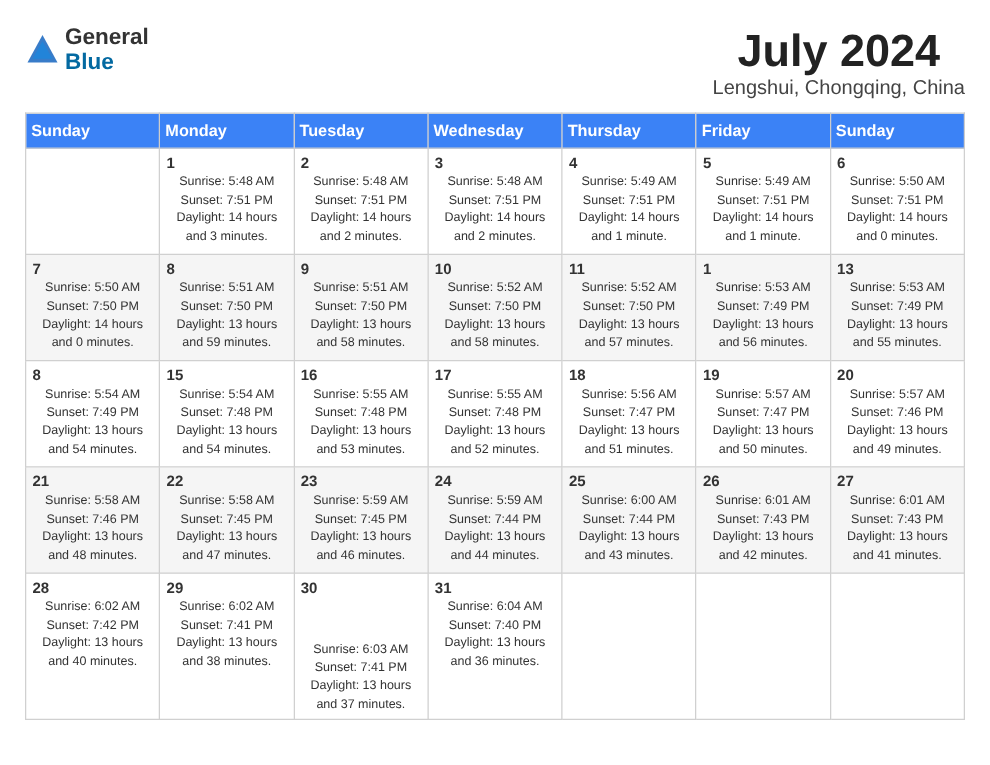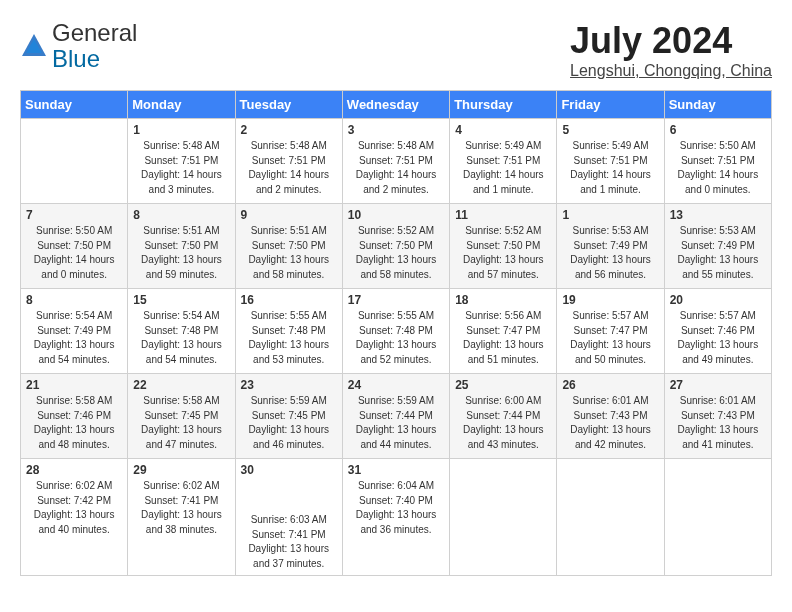--- a/index.html
+++ b/index.html
@@ -15,42 +15,41 @@
       justify-content: space-between;
       align-items: flex-start;
       margin-bottom: 10px;
     }
     .logo {
       display: flex;
       align-items: center;
       gap: 4px;
     }
     .logo-text {
-      font-size: 24px;
-      font-weight: normal;
+      font-size: 18px;
+      font-weight: bold;
       line-height: 1.1;
     }
     .logo-general { color: #333; }
     .logo-blue { color: #0369a1; }
     .logo-icon {
       width: 28px;
       height: 28px;
     }
     .title-block {
-      text-align: left;
+      text-align: center;
     }
     .month-title {
       font-size: 36px;
       font-weight: bold;
       color: #222;
     }
     .location-title {
       font-size: 16px;
       color: #444;
-      text-decoration: underline;
     }
     table {
       width: 100%;
       border-collapse: collapse;
       table-layout: fixed;
     }
     thead tr th {
       background-color: #3b82f6;
       color: #fff;
       font-size: 13px;

